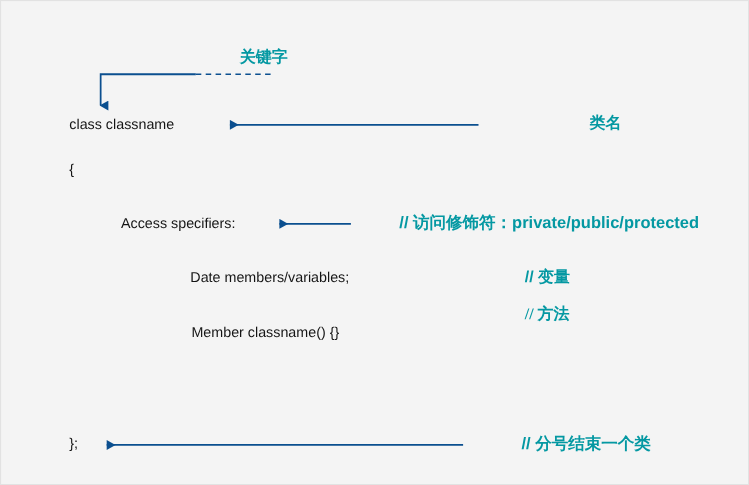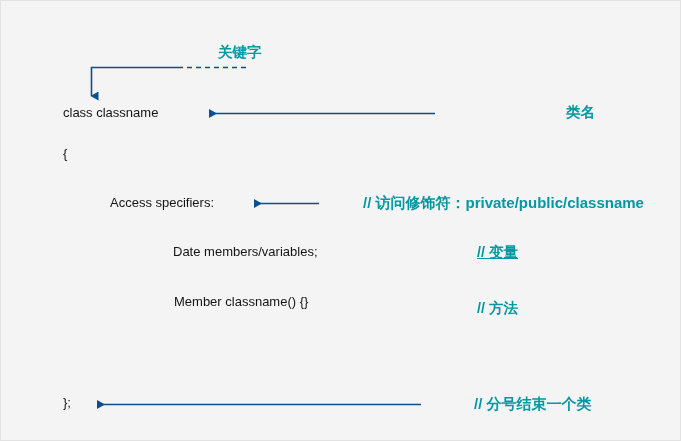--- a/index.html
+++ b/index.html
@@ -46,24 +46,24 @@
     position: absolute;
     left: 0;
     top: 0;
     width: 681px;
     height: 441px;
     pointer-events: none;
   }
 
   
   #lbl-keyword   { left: 181px; top: 44px; }
-  #lbl-classname { left: 529px; top: 104px; }
+  #lbl-classname { left: 499px; top: 104px; }
   #lbl-access    { left: 326px; top: 194px; }
-  #lbl-variable  { left: 440px; top: 244px; text-decoration: underline; }
-  #lbl-method    { left: 440px; top: 300px; }
+  #lbl-variable  { left: 440px; top: 244px; }
+  #lbl-method    { left: 440px; top: 278px; font-family: Liberation Serif, serif; }
   #lbl-semicolon { left: 437px; top: 395px; }
 
   #code-class   { left: 62px;  top: 105px; }
   #code-brace   { left: 62px;  top: 146px; }
   #code-access  { left: 109px; top: 195px; }
   #code-data    { left: 172px; top: 244px; }
   #code-member  { left: 173px; top: 294px; }
   #code-close   { left: 62px;  top: 395px; }
 </style>
 </head>
@@ -95,18 +95,18 @@
 
   <div class="code" id="code-class">class classname</div>
   <div class="code" id="code-brace">{</div>
   <div class="code" id="code-access">Access specifiers:</div>
   <div class="code" id="code-data">Date members/variables;</div>
   <div class="code" id="code-member">Member classname() {}</div>
   <div class="code" id="code-close">};</div>
 
   <div class="note" id="lbl-keyword">关键字</div>
   <div class="note" id="lbl-classname">类名</div>
-  <div class="note big" id="lbl-access">// 访问修饰符：private/public/classname</div>
+  <div class="note big" id="lbl-access">// 访问修饰符：private/public/protected</div>
   <div class="note" id="lbl-variable">// 变量</div>
   <div class="note" id="lbl-method">// 方法</div>
   <div class="note big" id="lbl-semicolon">// 分号结束一个类</div>
 
 </div>
 
 </body></html>

